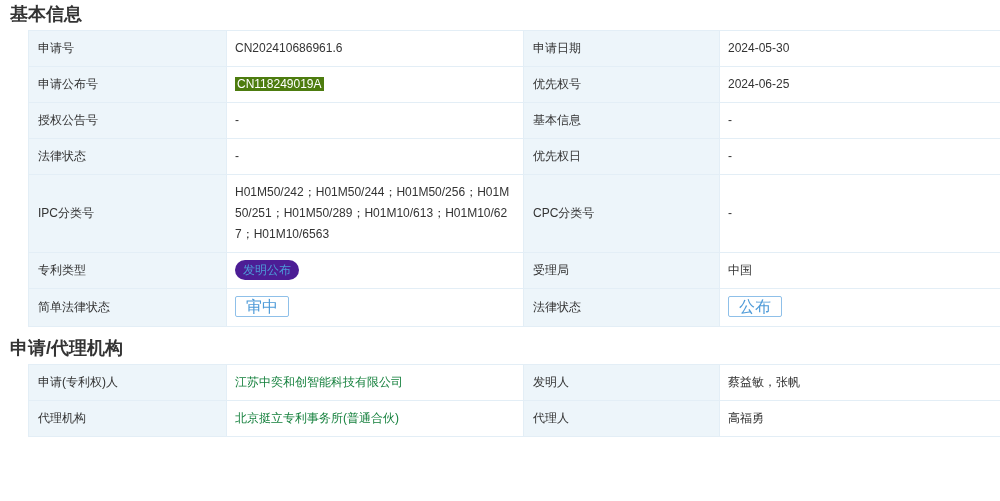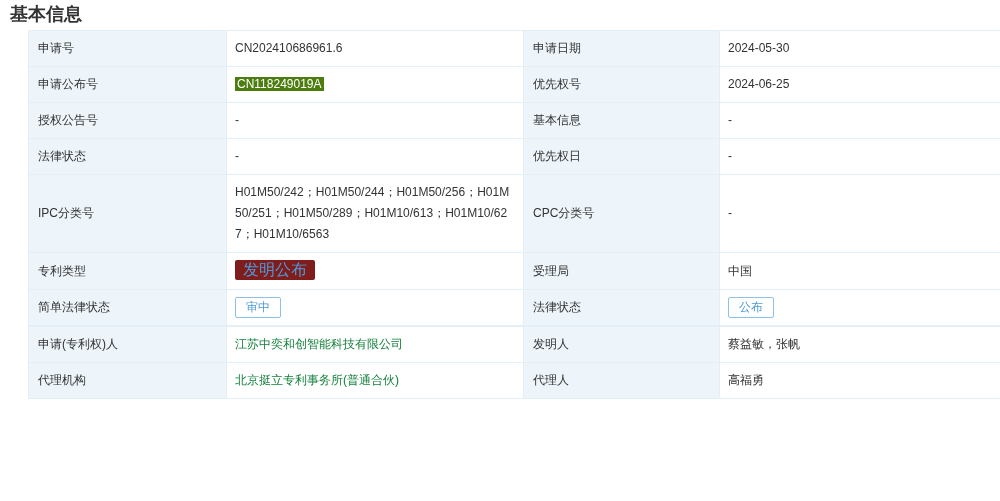--- a/index.html
+++ b/index.html
@@ -5,22 +5,22 @@
   html,body{margin:0;padding:0;background:#fff;}
   body{width:1000px;height:501px;font-family:"Liberation Sans",sans-serif;color:#333;overflow:hidden;}
   .page{padding:7px 0 0 8px;}
   .section-title{font-size:18px;font-weight:700;color:#333;line-height:15px;padding:0 0 8px 2px;}
   .section-title.title2{padding-top:14px;}
   table.info-table{border-collapse:collapse;table-layout:fixed;width:986px;margin-left:20px;}
   .info-table td{border:1px solid #e3eef6;font-size:12px;line-height:21px;padding:7px 10px 7px 8px;vertical-align:middle;word-break:break-all;}
   td.lbl{background:#edf5fa;color:#333;padding-left:9px;}
   td.val{background:#fff;}
   .sel{background:#4d7c0f;color:#fff;padding:0 2px;}
-  .tag-fill{display:inline-block;background:#7f1d1d;color:#4d9ad8;font-size:16px;line-height:20px;padding:0 8px;border-radius:2px;white-space:nowrap;}
-  .tag-outline{display:inline-block;background:#fff;border:1px solid #8fc0e9;color:#4d9ad8;font-size:12px;line-height:19px;padding:0 10px;border-radius:2px;white-space:nowrap;}
+  .tag-fill{display:inline-block;background:#4c1d95;color:#4d9ad8;font-size:12px;line-height:20px;padding:0 8px;border-radius:10px;white-space:nowrap;}
+  .tag-outline{display:inline-block;background:#fff;border:1px solid #8fc0e9;color:#4d9ad8;font-size:16px;line-height:19px;padding:0 10px;border-radius:2px;white-space:nowrap;}
   a.link{color:#15803d;text-decoration:none;cursor:pointer;}
 </style>
 </head>
 <body>
 
 <div class="page">
 
   <div class="section-title">基本信息</div>
 
   <table class="info-table">
@@ -69,20 +69,21 @@
     </tr>
     <tr>
       <td class="lbl">简单法律状态</td>
       <td class="val"><span class="tag-outline">审中</span></td>
       <td class="lbl">法律状态</td>
       <td class="val"><span class="tag-outline">公布</span></td>
     </tr>
   </tbody>
     </table>
 
+  <div class="section-title title2">申请/代理机构</div>
 
   <table class="info-table">
     <colgroup>
         <col style="width:198px">
         <col style="width:297px">
         <col style="width:196px">
         <col style="width:295px">
       </colgroup>
     <tbody>
         <tr>

